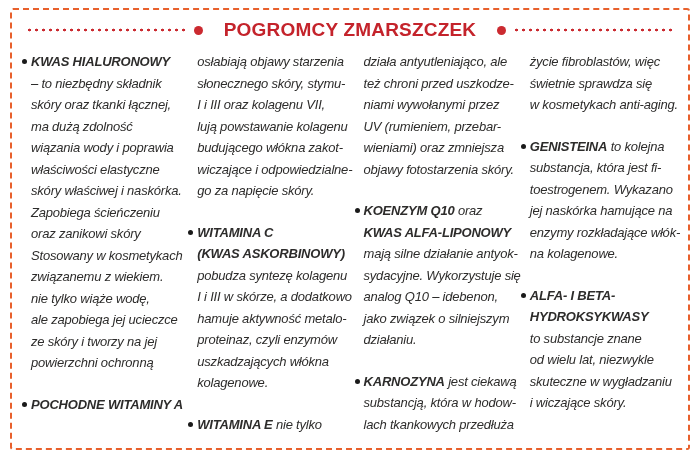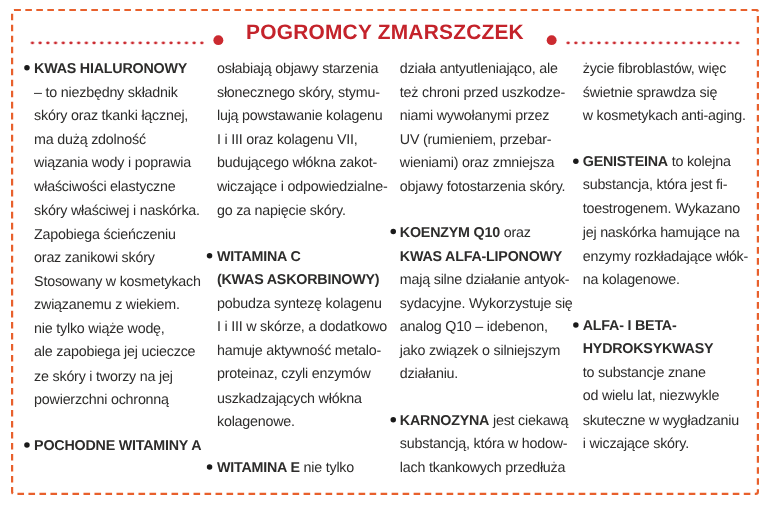--- a/index.html
+++ b/index.html
@@ -16,39 +16,40 @@
     background:var(--bg);
     font-family:"Liberation Sans","DejaVu Sans",sans-serif;
   }
   .panel{
     position:absolute;left:10px;top:8px;right:10px;bottom:11px;
     border:2px dashed var(--border);
     border-radius:3px;
     background:var(--bg);
   }
   .title-row{
-    display:flex;align-items:flex-end;
+    display:flex;align-items:center;
     margin:9px 14px 4px 14px;gap:7px;
   }
   .leader{
     flex:1;height:4px;
     background-image:radial-gradient(circle, var(--dots) 1.3px, transparent 1.6px);
     background-size:7px 4px;background-position:left center;background-repeat:repeat-x;
   }
   .end-dot{
     width:9px;height:9px;border-radius:50%;
     background:var(--dots);flex:0 0 auto;
   }
   .title{
     margin:0 14px;font-size:19px;font-weight:bold;
     color:var(--title);letter-spacing:0.2px;white-space:nowrap;
   }
   .columns{
     display:flex;gap:14px;
     padding:6px 6px 0 19px;
+    font-style:italic;
   }
   .col{flex:1;min-width:0;}
   .entry{position:relative;margin-bottom:20px;}
   .entry:last-child{margin-bottom:0;}
   .bullet{
     position:absolute;left:-9px;top:8px;
     width:5px;height:5px;border-radius:50%;
     background:var(--bullet);
   }
   .line{
@@ -91,22 +92,22 @@
         </div>
         <div class="entry">
           <span class="bullet"></span>
           <div class="line"><span class="b">POCHODNE WITAMINY A</span></div>
         </div>
       </div>
       <div class="col">
         <div class="entry">
           <div class="line"><span>osłabiają objawy starzenia</span></div>
           <div class="line"><span>słonecznego skóry, stymu-</span></div>
+          <div class="line"><span>I i III oraz kolagenu VII,</span></div>
           <div class="line"><span>lują powstawanie kolagenu</span></div>
-          <div class="line"><span>I i III oraz kolagenu VII,</span></div>
           <div class="line"><span>budującego włókna zakot-</span></div>
           <div class="line"><span>wiczające i odpowiedzialne-</span></div>
           <div class="line"><span>go za napięcie skóry.</span></div>
         </div>
         <div class="entry">
           <span class="bullet"></span>
           <div class="line"><span class="b">WITAMINA C</span></div>
           <div class="line"><span class="b">(KWAS ASKORBINOWY)</span></div>
           <div class="line"><span>pobudza syntezę kolagenu</span></div>
           <div class="line"><span>I i III w skórze, a dodatkowo</span></div>

